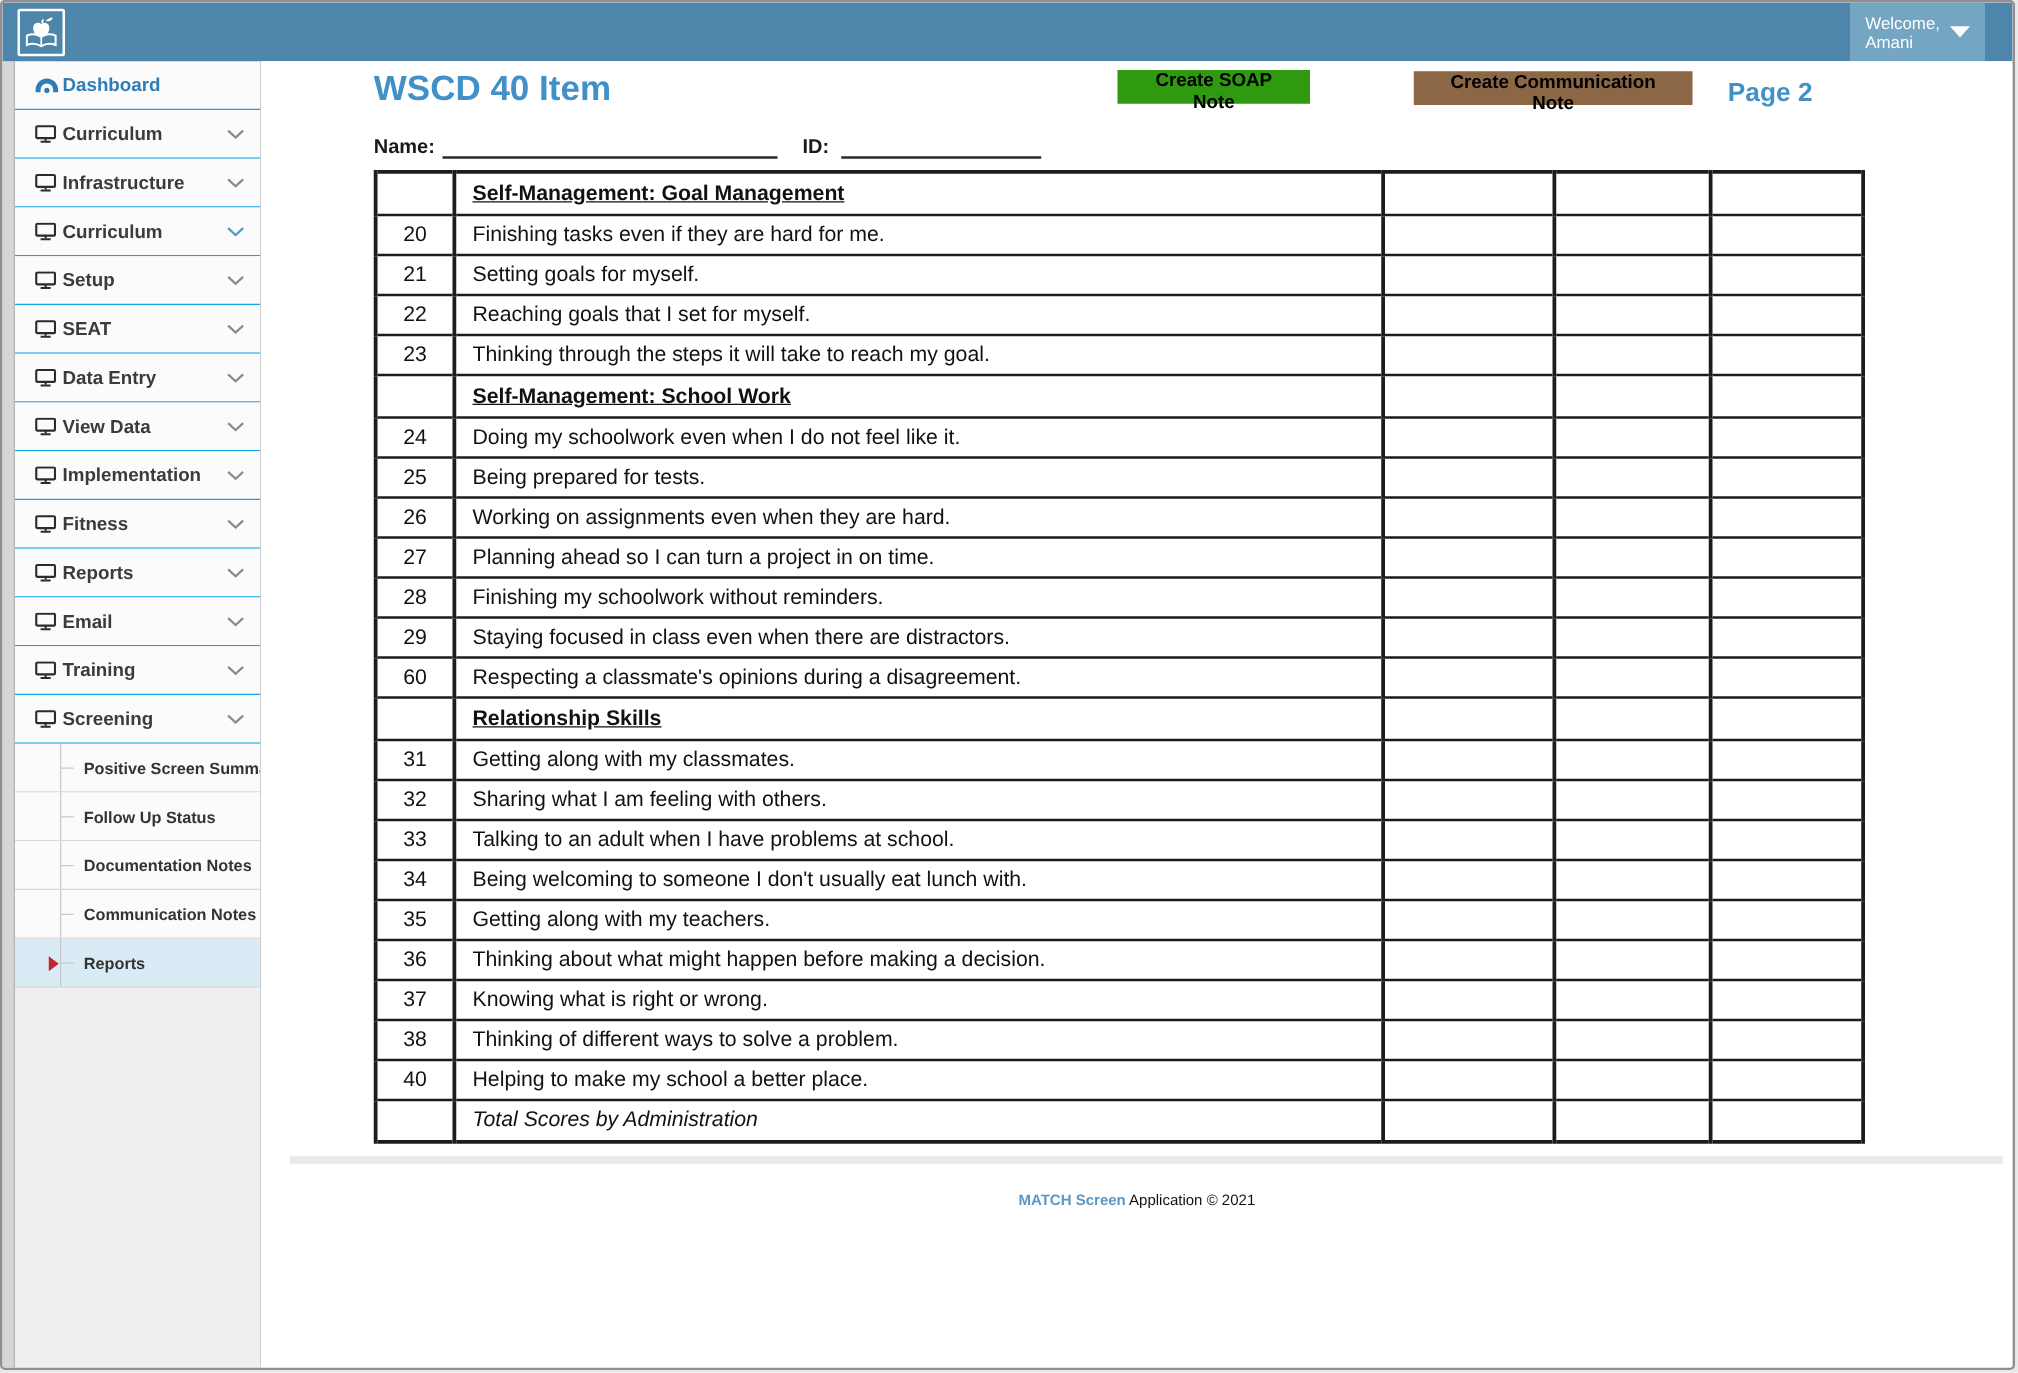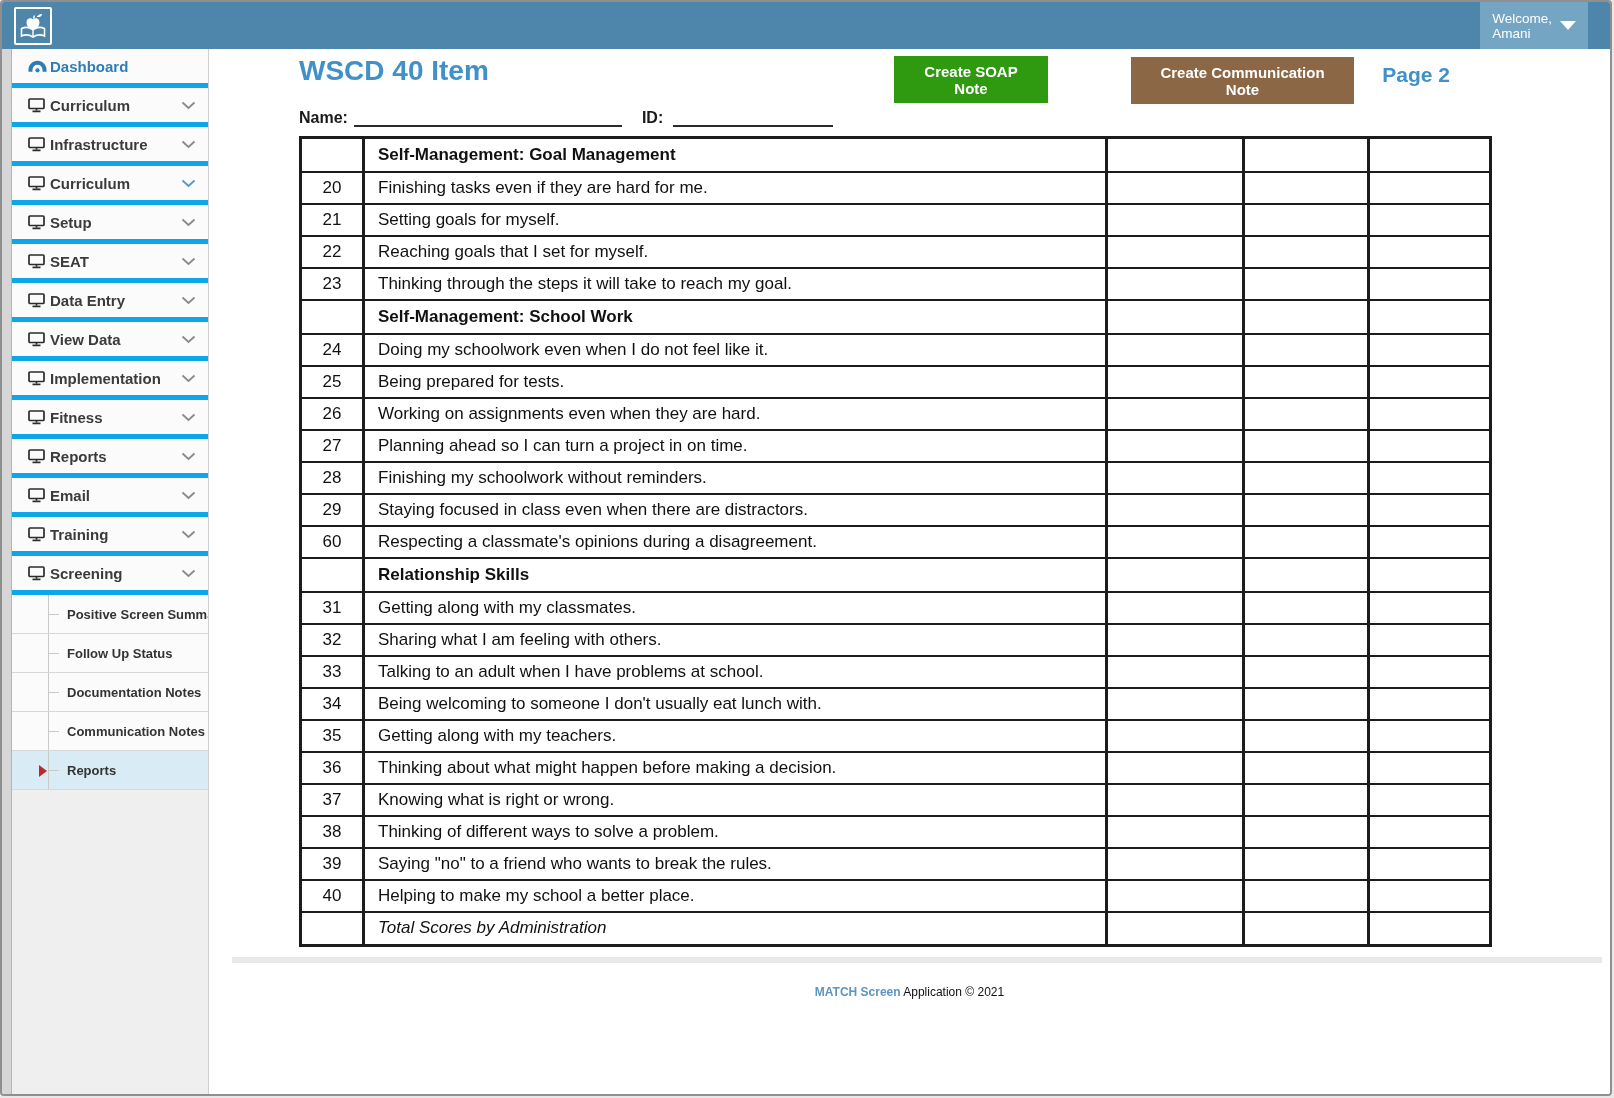--- a/index.html
+++ b/index.html
@@ -10,21 +10,21 @@
   .topbar { height:47px; background:#4d86aa; position:relative; }
   .logo-box { position:absolute; left:12px; top:5px; width:38px; height:38px; border:2px solid #fff; border-radius:2px; display:flex; align-items:center; justify-content:center; }
   .welcome { position:absolute; right:22px; top:0; height:47px; background:#74a5c3; display:flex; align-items:center; gap:8px; padding:16px 12px; cursor:pointer; }
   .welcome .wtxt { color:#fff; font-size:13.5px; line-height:15px; }
   .caret { width:0; height:0; border-left:8px solid transparent; border-right:8px solid transparent; border-top:9px solid #fff; }
 
   
   .layout { display:flex; height:1049px; }
   .gutter { width:10px; background:#d6d6d6; border-right:1px solid #b5b5b5; }
   .sidebar { width:197px; background:#efefef; border-right:1px solid #cfcfcf; overflow:hidden; }
-  .nav-item { height:39px; background:#fbfbfb; border-bottom:5px solid #0ea5e9; display:flex; align-items:center; padding:0 12px 0 16px; cursor:pointer; }
+  .nav-item { height:39px; background:#fbfbfb; border-bottom:1px solid #0ea5e9; display:flex; align-items:center; padding:0 12px 0 16px; cursor:pointer; }
   .nav-icon { width:22px; display:flex; align-items:center; }
   .nav-label { font-weight:bold; font-size:15px; color:#3b3b3b; flex:1; white-space:nowrap; }
   .nav-item.active .nav-label { color:#2e7db6; }
   .chev { display:flex; align-items:center; }
   .sub-item { height:39px; background:#fbfbfb; border-bottom:1px solid #d8d8d8; display:flex; align-items:center; padding-left:55px; position:relative; cursor:pointer; }
   .sub-item .guide { position:absolute; left:36px; top:0; bottom:0; width:0; border-left:1px solid #c9c9c9; }
   .sub-item .dash { position:absolute; left:36px; top:19px; width:11px; border-top:1px solid #c9c9c9; }
   .sub-label { font-weight:bold; font-size:13px; color:#333; white-space:nowrap; }
   .sub-item.selected { background:#d9ecf5; }
   .sub-item .marker { display:none; }
@@ -33,34 +33,34 @@
   
   .main { flex:1; background:#fff; position:relative; overflow:hidden; }
   .content { position:relative; margin-left:90px; width:1193px; padding-top:6px; }
   .page-title { color:#4191c8; font-weight:bold; font-size:28px; letter-spacing:0; }
   .name-line { margin-top:18px; font-size:16px; color:#1a1a1a; display:flex; align-items:flex-end; height:22px; }
   .name-line b { font-weight:bold; }
   .blank { display:inline-block; border-bottom:2px solid #2b2b2b; height:16px; margin:0 6px; }
   .blank.name { width:268px; }
   .blank.id { width:160px; margin-left:10px; }
   .id-label { margin-left:14px; font-weight:bold; }
-  .btn { position:absolute; color:#ffffff; font-weight:bold; font-size:15px; border:none; cursor:pointer; padding:0 16px; height:47px; }
+  .btn { position:absolute; color:#000000; font-weight:bold; font-size:15px; border:none; cursor:pointer; padding:0 16px; height:27px; }
   .btn.soap { left:595px; top:7px; background:#2f9a0f; width:154px; }
   .btn.comm { left:832px; top:8px; background:#8b6746; width:223px; }
   .page-num { position:absolute; right:42px; top:14px; color:#4191c8; font-weight:bold; font-size:21px; }
 
   
   table.wscd { border-collapse:collapse; width:1193px; margin-top:9px; table-layout:fixed; }
   table.wscd td { border:2px solid #1c1c1c; border-left-width:3px; border-right-width:3px; font-size:17px; color:#111; }
   table.wscd { border:3px solid #1c1c1c; }
   col.c-num { width:63px; } col.c-text { width:743px; } col.c-s1 { width:137px; } col.c-s2 { width:125px; } col.c-s3 { width:122px; }
   td.num { text-align:center; height:32px; }
   td.txt { padding-left:13px; }
   tr.section td { height:34px; }
-  tr.section td.txt { font-weight:bold; }
+  tr.section td.txt { font-weight:bold;text-decoration:underline; }
   tr.total td { height:34px; }
   tr.total td.txt { font-weight:normal; font-style:italic; text-align:left; padding-right:12px; }
 
   .separator { height:6px; background:#e9e9e9; margin:10px 0 0 23px; width:1370px; }
   .footer { text-align:center; margin-top:22px; font-size:12px; color:#111; }
   .footer .brand { color:#5b97c4; font-weight:bold; }
 </style>
 </head>
 <body>
 
@@ -492,27 +492,20 @@
                 <td></td>
               </tr>
               <tr class="item">
                 <td class="num">38</td>
                 <td class="txt">Thinking of different ways to solve a problem.</td>
                 <td></td>
                 <td></td>
                 <td></td>
               </tr>
               <tr class="item">
-                <td class="num">39</td>
-                <td class="txt">Saying "no" to a friend who wants to break the rules.</td>
-                <td></td>
-                <td></td>
-                <td></td>
-              </tr>
-              <tr class="item">
                 <td class="num">40</td>
                 <td class="txt">Helping to make my school a better place.</td>
                 <td></td>
                 <td></td>
                 <td></td>
               </tr>
               <tr class="total">
                 <td class="num"></td>
                 <td class="txt">Total Scores by Administration</td>
                 <td></td>

